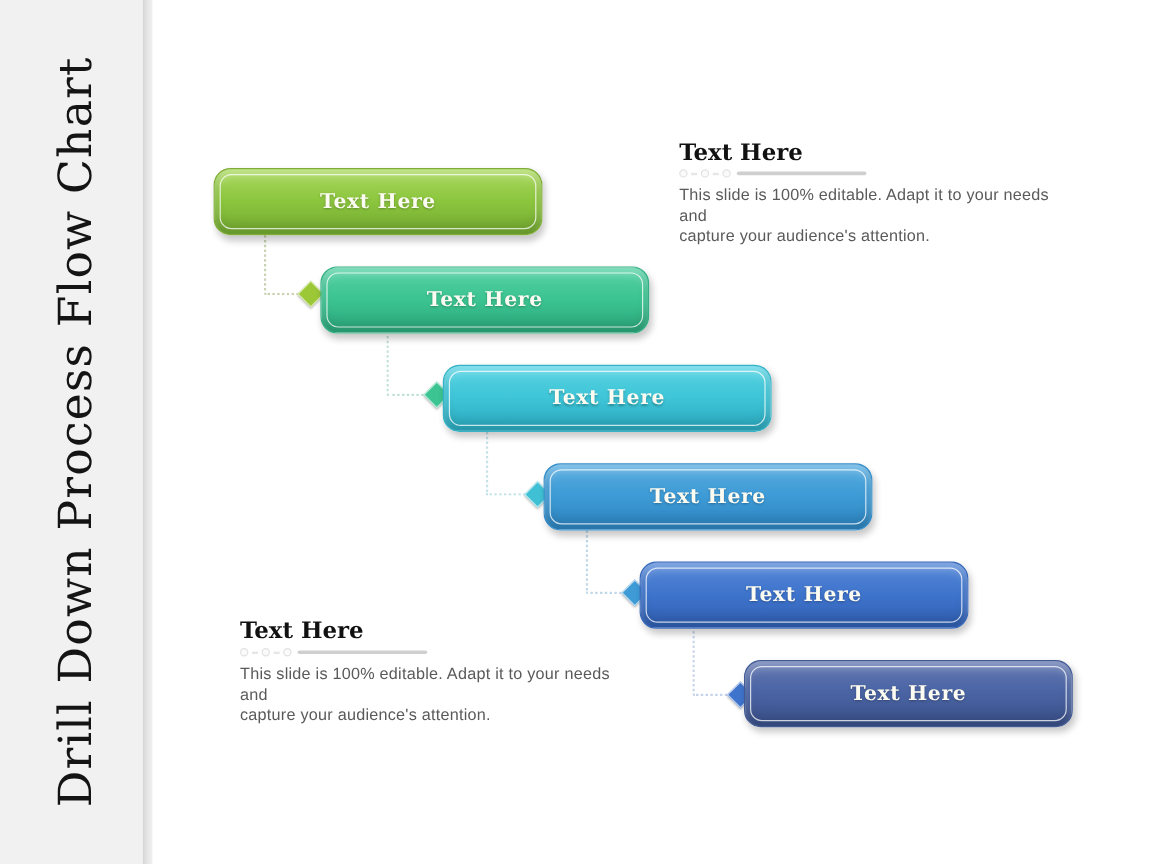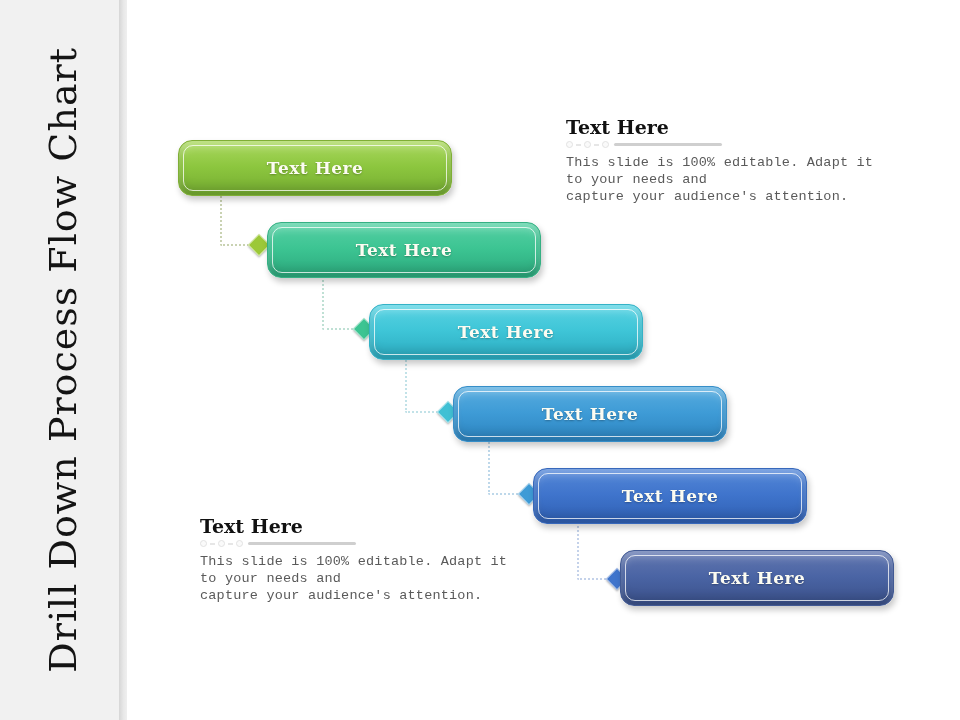--- a/index.html
+++ b/index.html
@@ -33,21 +33,21 @@
     border:1px solid rgba(255,255,255,0.65);box-shadow:1px 1px 2px rgba(0,0,0,0.25);}
 
   
   .callout{position:absolute;width:322px;}
   .callout-heading{font-family:"DejaVu Serif",serif;font-weight:bold;font-size:19px;
     color:#111111;line-height:1.1;}
   .deco{display:flex;align-items:center;gap:3px;margin:4px 0 7px 0;height:6px;}
   .deco .dot{width:5px;height:5px;border:1px solid #e2e2e2;border-radius:50%;background:#fafafa;}
   .deco .dash{width:5px;height:2px;background:#e6e6e6;}
   .deco .bar{width:108px;height:3px;background:#cfcfcf;border-radius:2px;margin-left:2px;}
-  .callout-body{font-family:Liberation Mono, monospace;font-size:13.5px;color:#5a5a5a;
+  .callout-body{font-family:Liberation Sans, sans-serif;font-size:13.5px;color:#5a5a5a;
     line-height:1.25;letter-spacing:0.2px;}
 </style>
 </head>
 <body>
 
 <div class="canvas">
 
   <div class="sidebar"></div>
   <div class="sidebar-divider"></div>
   <div class="slide-title-wrap">

